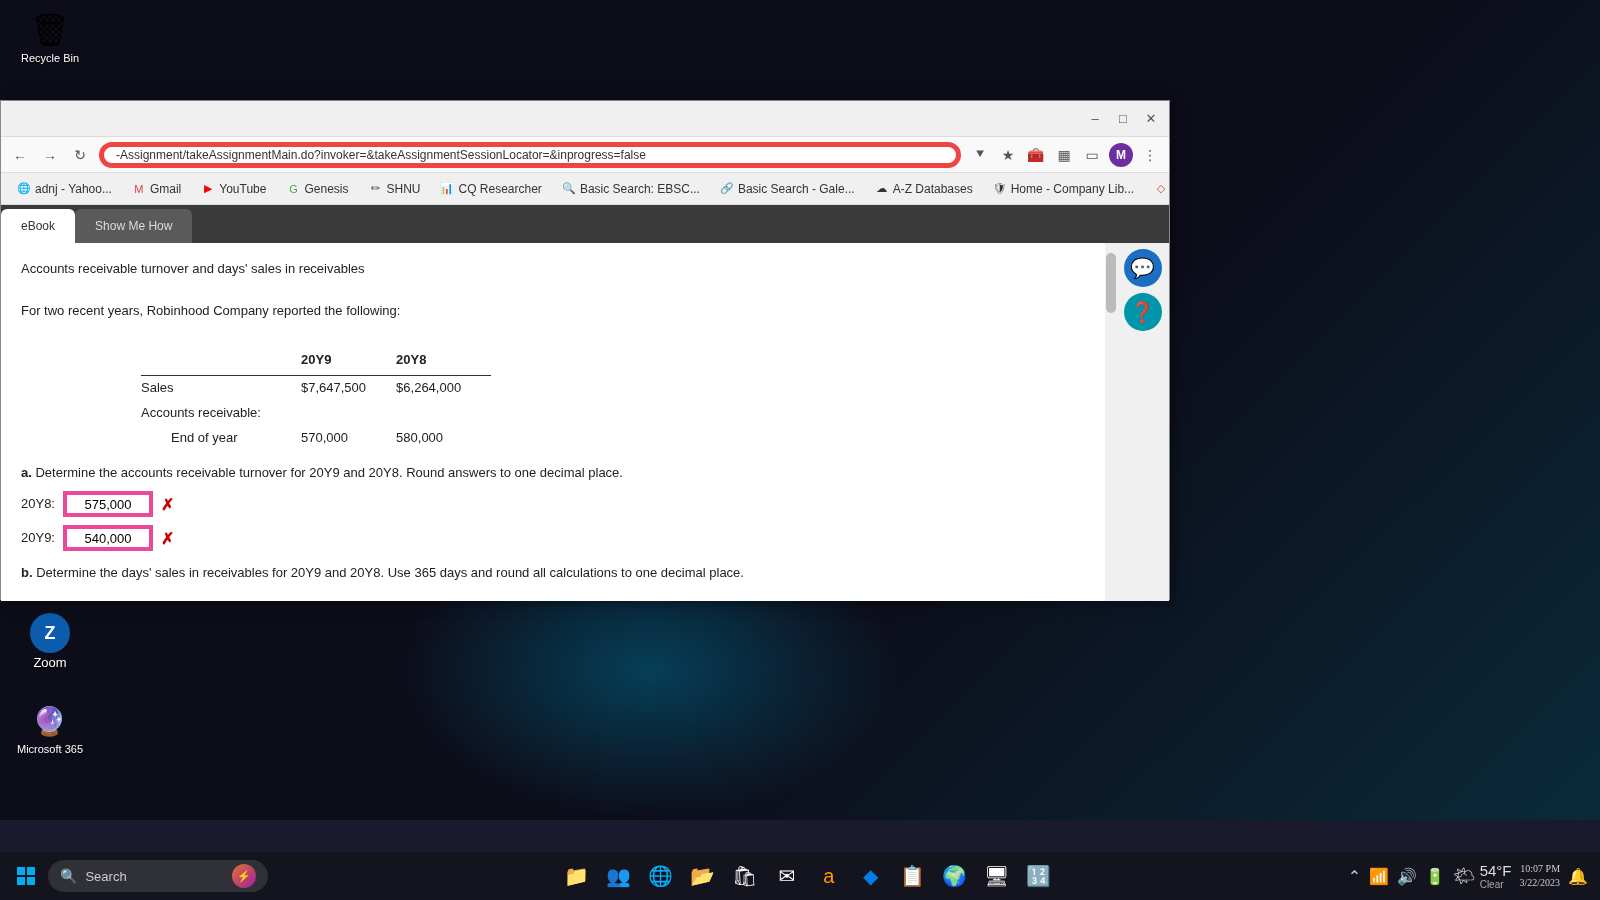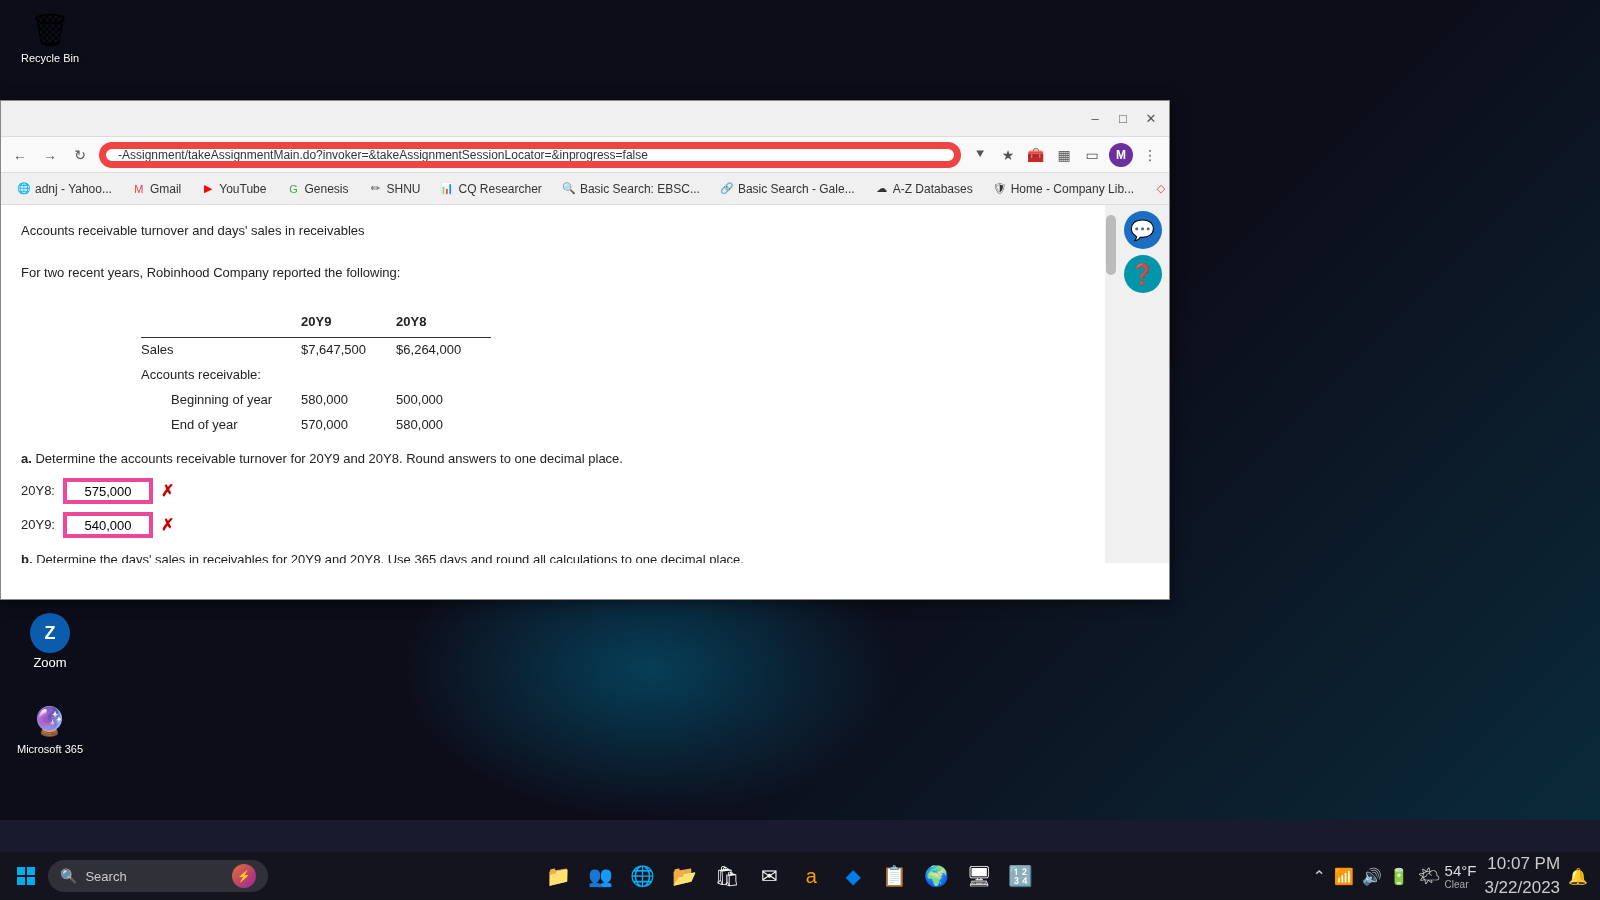--- a/index.html
+++ b/index.html
@@ -170,21 +170,21 @@
       height: 36px;
       display: flex;
       align-items: center;
       padding: 0 8px;
       border-bottom: 1px solid #ddd;
       gap: 8px;
     }
     .address-input {
       flex: 1;
       height: 26px;
-      border: 7px solid #ef4444;
+      border: 5px solid #ef4444;
       border-radius: 13px;
       padding: 0 12px;
       font-size: 12px;
       color: #333;
       background: #fff;
     }
     .address-icons {
       display: flex;
       gap: 6px;
       align-items: center;
@@ -469,23 +469,24 @@
       padding-right: 4px;
     }
     .taskbar-right-icon {
       color: #ccc;
       font-size: 16px;
       cursor: pointer;
     }
     .taskbar-clock {
       text-align: right;
       color: #ccc;
-      font-size: 17px;
+      font-size: 10px;
       line-height: 1.4;
       cursor: pointer;
+      font-family: Liberation Serif, serif;
     }
     .taskbar-weather {
       display: flex;
       align-items: center;
       gap: 4px;
       color: #ccc;
       font-size: 11px;
     }
     .weather-icon {
       font-size: 18px;
@@ -592,20 +593,28 @@
         <span class="bookmark-icon">🛡</span>
         <span>Home - Company Lib...</span>
       </div>
       <div class="bookmark-item">
         <span class="bookmark-icon" style="color:#c44;">◇</span>
         <span>APA Citation Gener...</span>
       </div>
 
     </div>
 
+    <div class="tab-bar">
+      <div class="tab active">
+        <span>eBook</span>
+      </div>
+      <div class="tab inactive">
+        <span>Show Me How</span>
+      </div>
+    </div>
 
     <div class="content-area">
 
       <div class="side-scroll-indicator"></div>
 
       <div class="ebook-panel">
         <div class="question-content">
 
           
           <div>Accounts receivable turnover and days' sales in receivables</div>
@@ -625,25 +634,20 @@
               <td class="label-col">Sales</td>
               <td>$7,647,500</td>
               <td>$6,264,000</td>
             </tr>
             <tr>
               <td class="label-col">Accounts receivable:</td>
               <td></td>
               <td></td>
             </tr>
             <tr>
-              <td class="label-col indent" style="padding-left:30px;">Beginning of year</td>
-              <td>580,000</td>
-              <td>500,000</td>
-            </tr>
-            <tr>
               <td class="label-col indent" style="padding-left:30px;">End of year</td>
               <td>570,000</td>
               <td>580,000</td>
             </tr>
           </tbody>
             </table>
 
           
           <div class="question-part">
             <span><strong>a.</strong> Determine the accounts receivable turnover for 20Y9 and 20Y8. Round answers to one decimal place.</span>

